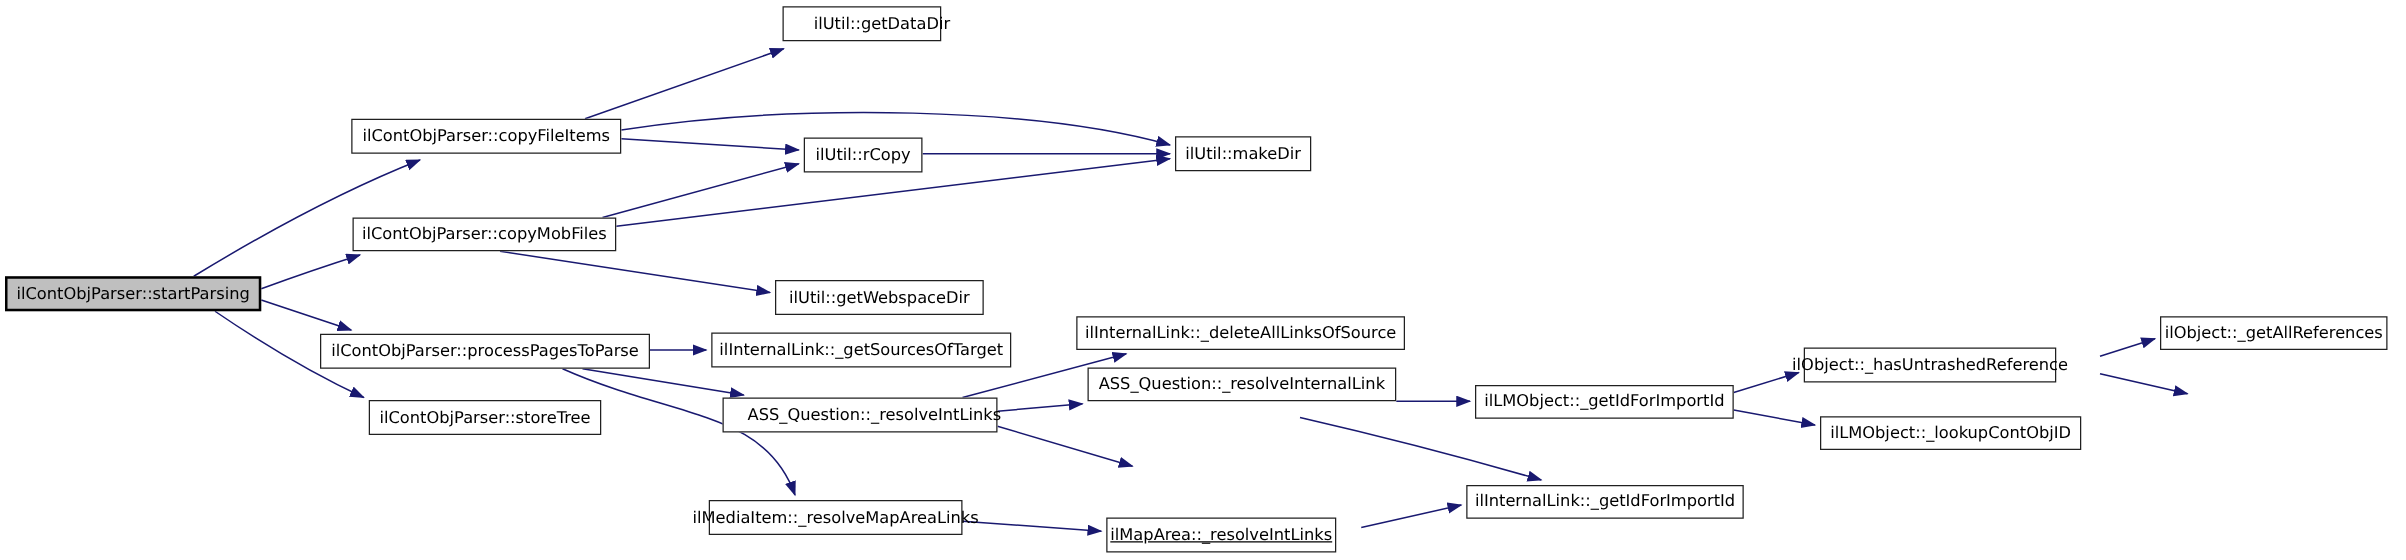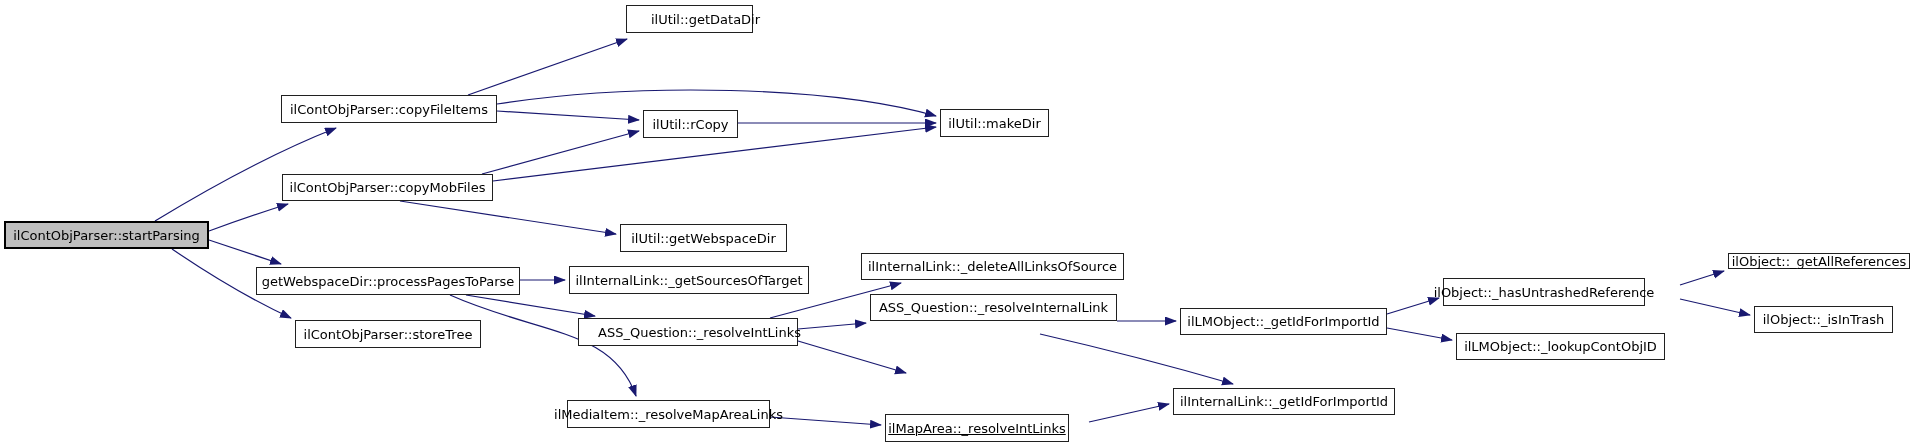--- a/index.html
+++ b/index.html
@@ -101,21 +101,21 @@
     <div class="node" style="left: 643px; top: 110px; width: 95px; height: 28px;">
       <span>ilUtil::rCopy</span>
     </div>
     <div class="node" style="left: 940px; top: 109px; width: 109px; height: 28px;">
       <span>ilUtil::makeDir</span>
     </div>
     <div class="node" style="left: 620px; top: 224px; width: 167px; height: 28px;">
       <span>ilUtil::getWebspaceDir</span>
     </div>
     <div class="node" style="left: 256px; top: 267px; width: 264px; height: 28px;">
-      <span>getWebspaceDir::processPagesToParse</span>
+      <span>ilContObjParser::processPagesToParse</span>
     </div>
     <div class="node" style="left: 295px; top: 320px; width: 186px; height: 28px;">
       <span>ilContObjParser::storeTree</span>
     </div>
     <div class="node" style="left: 569px; top: 266px; width: 240px; height: 28px;">
       <span>ilInternalLink::_getSourcesOfTarget</span>
     </div>
     <div class="node" style="left: 578px; top: 318px; width: 220px; height: 28px; padding-left: 23px;">
       <span>ASS_Question::_resolveIntLinks</span>
     </div>
@@ -133,22 +133,19 @@
     </div>
     <div class="node" style="left: 885px; top: 414px; width: 184px; height: 28px; text-decoration: underline;">
       <span>ilMapArea::_resolveIntLinks</span>
     </div>
     <div class="node" style="left: 1173px; top: 388px; width: 222px; height: 27px;">
       <span>ilInternalLink::_getIdForImportId</span>
     </div>
     <div class="node" style="left: 1443px; top: 278px; width: 202px; height: 28px;">
       <span>ilObject::_hasUntrashedReference</span>
     </div>
-    <div class="node" style="left: 1728px; top: 253px; width: 182px; height: 16px;">
+    <div class="node" style="left: 1728px; top: 253px; width: 182px; height: 27px;">
       <span>ilObject::_getAllReferences</span>
-    </div>
-    <div class="node" style="left: 1754px; top: 306px; width: 139px; height: 27px;">
-      <span>ilObject::_isInTrash</span>
     </div>
     <div class="node" style="left: 1456px; top: 333px; width: 209px; height: 27px;">
       <span>ilLMObject::_lookupContObjID</span>
     </div>
   </div>
 
 </body></html>

